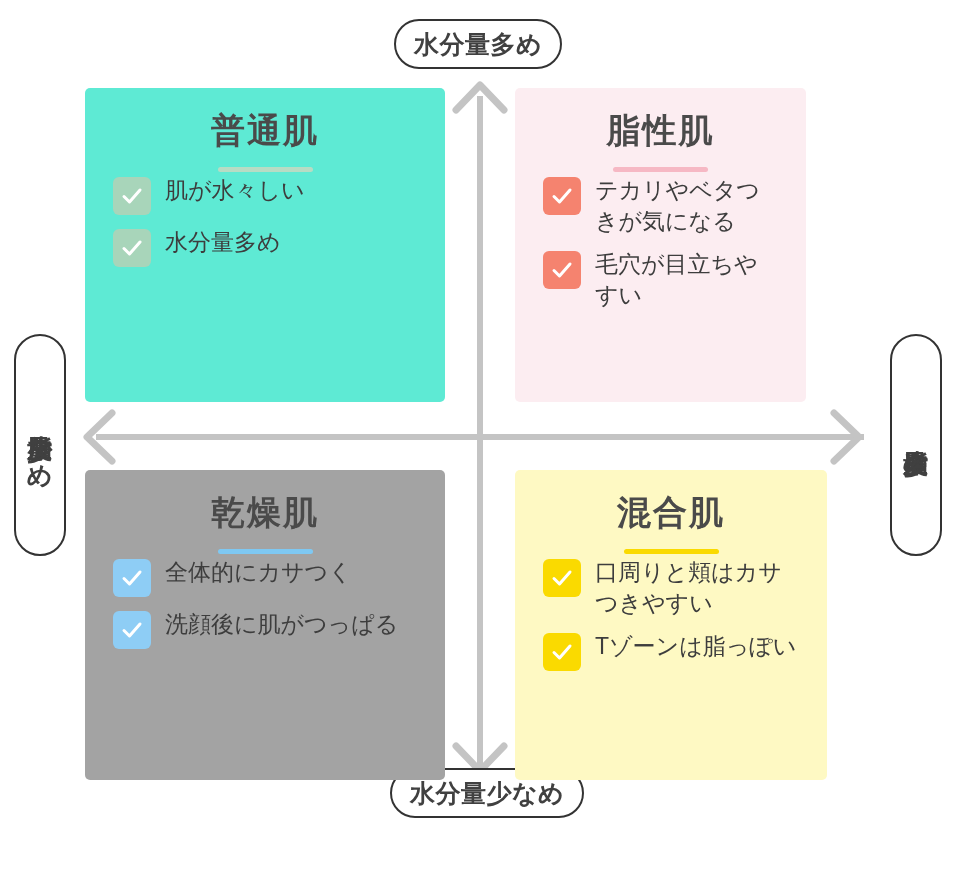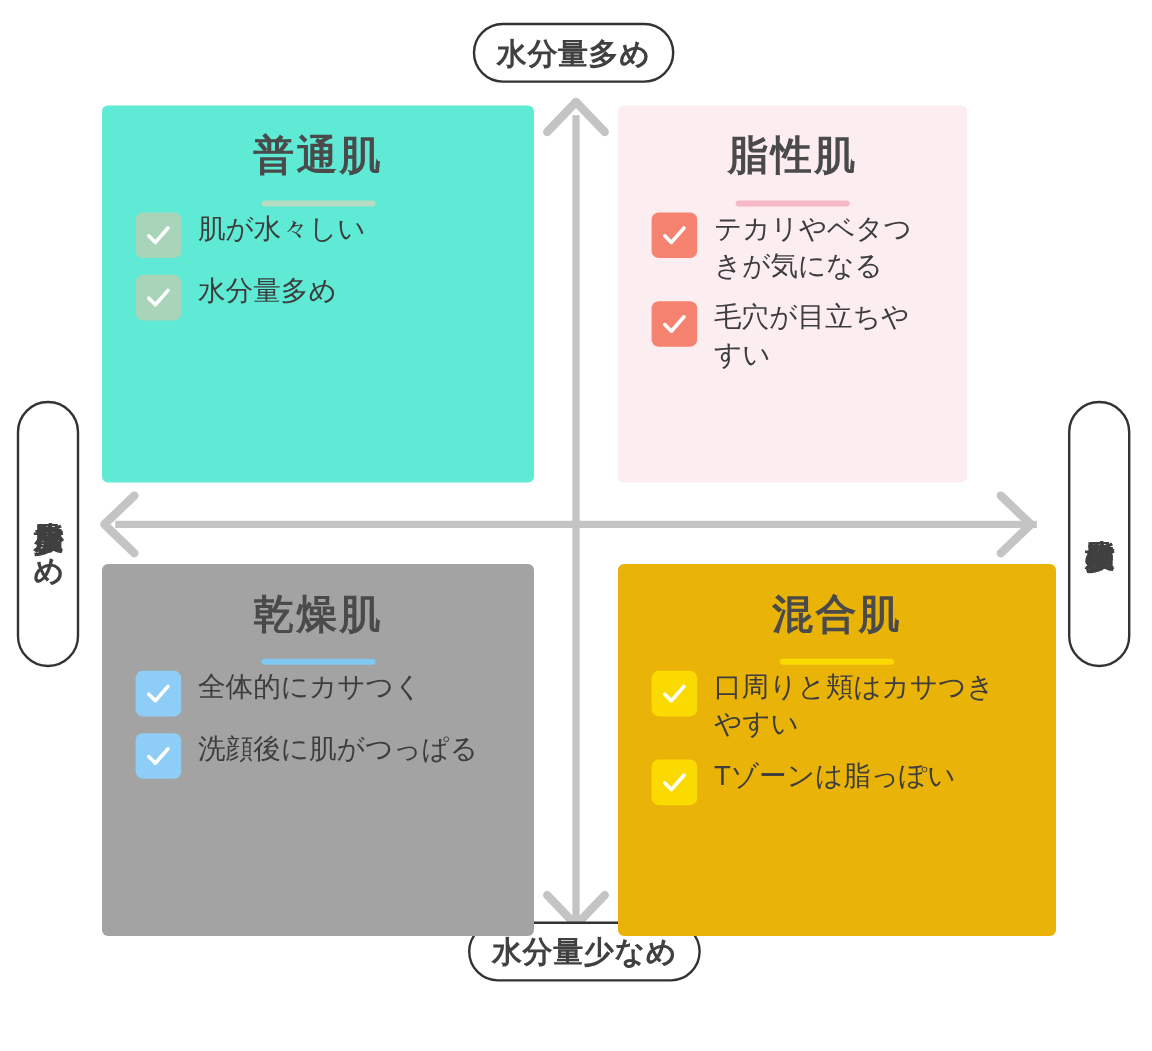--- a/index.html
+++ b/index.html
@@ -85,21 +85,21 @@
   
   .panel {
     position: absolute;
     box-sizing: border-box;
     border-radius: 5px;
     padding: 0 28px;
   }
   .panel-tl { left: 85px;  top: 88px;  width: 360px; height: 314px; background: #5eead4; }
   .panel-tr { left: 515px; top: 88px;  width: 291px; height: 314px; background: #fcedf1; }
   .panel-bl { left: 85px;  top: 470px; width: 360px; height: 310px; background: #a3a3a3; }
-  .panel-br { left: 515px; top: 470px; width: 365px; height: 310px; background: #eab308; }
+  .panel-br { left: 515px; top: 470px; width: 312px; height: 310px; background: #fef9c3; }
 
   .panel-title {
     text-align: center;
     font-size: 34px;
     font-weight: bold;
     color: #4a4a4a;
     margin: 0;
     padding-top: 22px;
     letter-spacing: 2px;
     line-height: 1.2;

